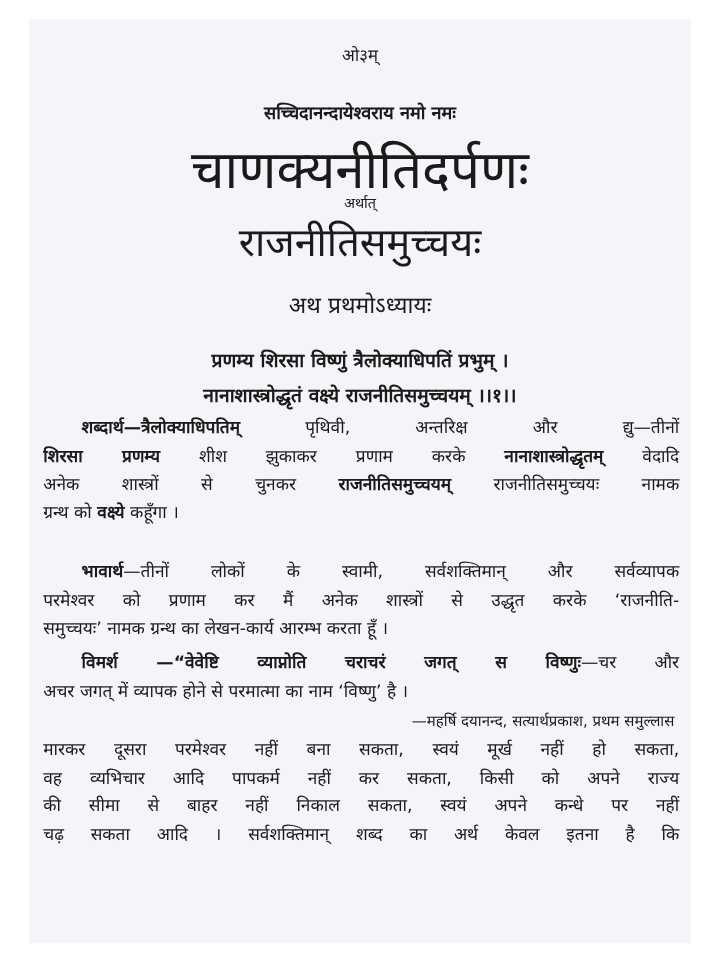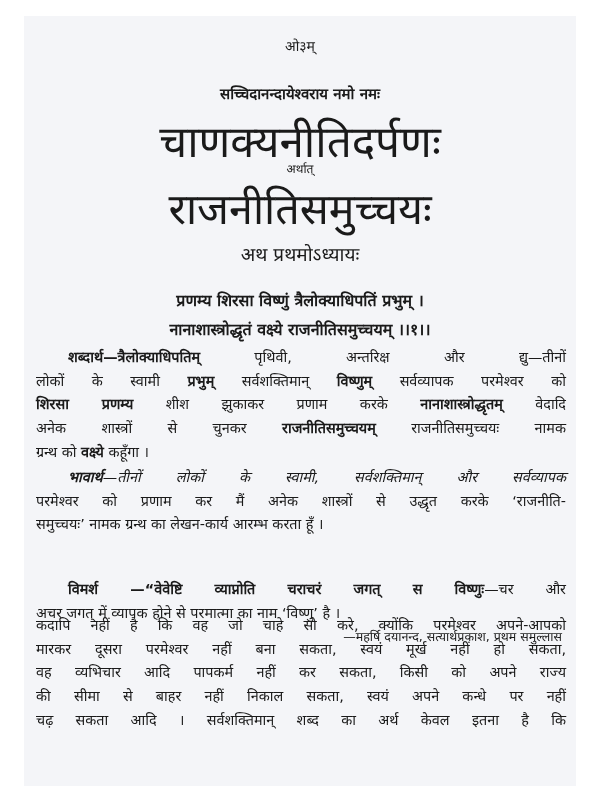--- a/index.html
+++ b/index.html
@@ -9,21 +9,21 @@
   }
   .page {
     position: absolute; left: 24px; top: 16px; width: 552px; height: 770px;
     background: #f4f5f8;
   }
   .c { position: absolute; left: 0; width: 600px; text-align: center; white-space: nowrap; }
   .om { top: 36px; font-size: 14px; }
   .invoc { top: 83px; font-size: 15px; font-weight: bold; }
   .title1 { top: 110px; font-size: 44px; }
   .arthat { top: 160px; font-size: 12px; text-align: center; }
-  .title2 { top: 178px; font-size: 43px; }
+  .title2 { top: 178px; font-size: 33px; }
   .chapter { top: 241px; font-size: 19px; }
   .verse { font-size: 16px; font-weight: bold; }
   .v1 { top: 289px; }
   .v2 { top: 318px; }
   .body {
     position: absolute; left: 36px; width: 530px; font-size: 14.4px; line-height: 23.7px;
   }
   .line { display: block; white-space: nowrap; text-align: justify; text-align-last: justify; }
   .last { text-align-last: left; }
   b { font-weight: bold; }
@@ -38,37 +38,35 @@
 <div class="c invoc">सच्चिदानन्दायेश्वराय नमो नमः</div>
 <div class="c title1">चाणक्यनीतिदर्पणः</div>
 <div class="c arthat">अर्थात्</div>
 <div class="c title2">राजनीतिसमुच्चयः</div>
 <div class="c chapter">अथ प्रथमोऽध्यायः</div>
 <div class="c verse v1">प्रणम्य शिरसा विष्णुं त्रैलोक्याधिपतिं प्रभुम् ।</div>
 <div class="c verse v2">नानाशास्त्रोद्धृतं वक्ष्ये राजनीतिसमुच्चयम् ।।१।।</div>
 
 <div class="body" style="top:346px;">
   <span class="line" style="padding-left:32px; width:498px;"><b>शब्दार्थ</b><b>—त्रैलोक्याधिपतिम्</b><span> पृथिवी,  अन्तरिक्ष और द्यु—तीनों</span></span>
-  <span class="line"><span>लोकों के स्वामी </span><b>प्रभुम्</b><span> सर्वशक्तिमान् </span><b>विष्णुम्</b><span> सर्वव्यापक परमेश्वर को</span></span>
   <span class="line"><b>शिरसा प्रणम्य</b><span> शीश झुकाकर प्रणाम करके </span><b>नानाशास्त्रोद्धृतम्</b><span> वेदादि</span></span>
   <span class="line"><span>अनेक शास्त्रों से चुनकर </span><b>राजनीतिसमुच्चयम्</b><span> राजनीतिसमुच्चयः नामक</span></span>
   <span class="line last"><span>ग्रन्थ को </span><b>वक्ष्ये</b><span> कहूँगा ।</span></span>
 </div>
 
 <div class="body" style="top:466px;">
-  <span class="line" style="padding-left:32px; width:498px;font-style:italic;"><b>भावार्थ</b><span>—तीनों लोकों के स्वामी,  सर्वशक्तिमान् और सर्वव्यापक</span></span>
+  <span class="line" style="padding-left:32px; width:498px;"><b>भावार्थ</b><span>—तीनों लोकों के स्वामी,  सर्वशक्तिमान् और सर्वव्यापक</span></span>
   <span class="line">परमेश्वर को प्रणाम कर मैं अनेक शास्त्रों से उद्धृत करके ‘राजनीति-</span>
   <span class="line last">समुच्चयः’ नामक ग्रन्थ का लेखन-कार्य आरम्भ करता हूँ ।</span>
 </div>
 
 <div class="body" style="top:542px;">
-  <span class="line" style="padding-left:32px; width:498px;margin-top:36px;"><b>विमर्श</b><b> —“वेवेष्टि व्याप्नोति चराचरं जगत् स विष्णुः</b><span>—चर और</span></span>
+  <span class="line" style="padding-left:32px; width:498px;"><b>विमर्श</b><b> —“वेवेष्टि व्याप्नोति चराचरं जगत् स विष्णुः</b><span>—चर और</span></span>
   <span class="line last">अचर जगत् में व्यापक होने से परमात्मा का नाम ‘विष्णु’ है ।</span>
   <span class="cite">—महर्षि दयानन्द, सत्यार्थप्रकाश, प्रथम समुल्लास</span>
 </div>
 
 <div class="body" style="top:614px;">
-  <span class="line">कदापि नहीं है कि वह जो चाहे सो करे, क्योंकि परमेश्वर अपने-आपको</span>
   <span class="line">मारकर दूसरा परमेश्वर नहीं बना सकता, स्वयं मूर्ख नहीं हो सकता,</span>
   <span class="line">वह व्यभिचार आदि पापकर्म नहीं कर सकता, किसी को  अपने राज्य</span>
   <span class="line">की सीमा से  बाहर नहीं  निकाल  सकता, स्वयं  अपने कन्धे पर  नहीं</span>
   <span class="line">चढ़ सकता आदि ।  सर्वशक्तिमान् शब्द का  अर्थ केवल  इतना है कि</span>
 </div>
 
 </body></html>

